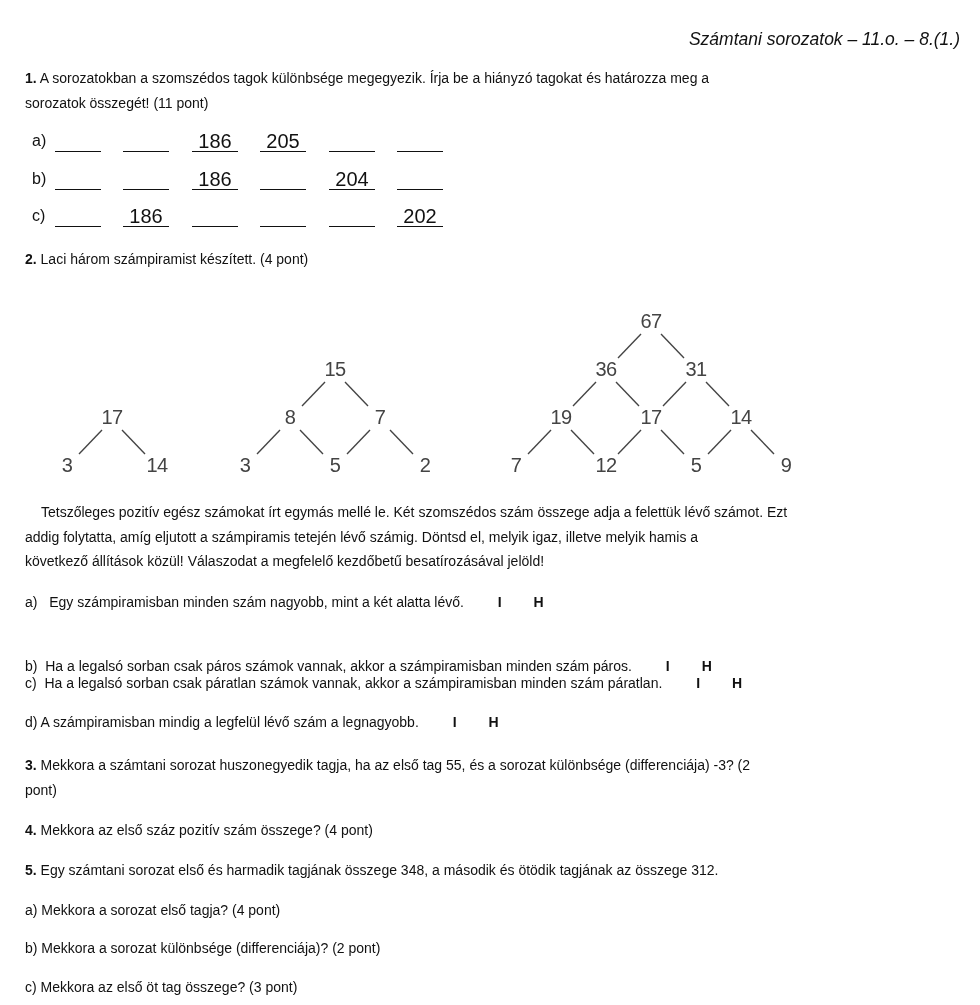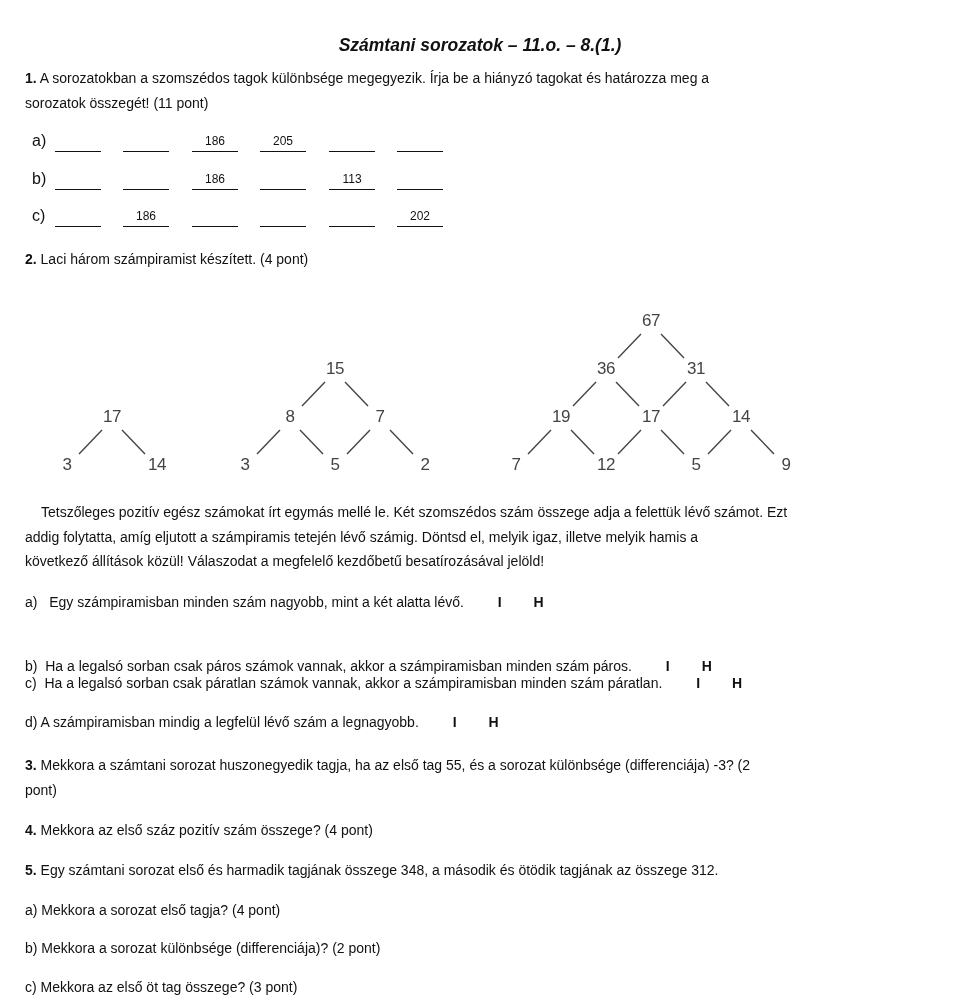--- a/index.html
+++ b/index.html
@@ -2,34 +2,34 @@
 <html><head>
 <meta charset="utf-8">
 <style>
   html, body { margin: 0; padding: 0; background: #ffffff; }
   body {
     width: 980px; height: 1005px; position: relative; overflow: hidden;
     font-family: "Liberation Sans", sans-serif; color: #111; font-size: 16px;
   }
   .abs { position: absolute; white-space: nowrap; }
   .title {
-    left: 0; width: 960px; top: 35px; text-align: center;
-    font-weight: bold; font-style: italic; font-size: 17.5px;
+    left: 0; width: 960px; top: 29px; text-align: right;
+    font-weight: normal; font-style: italic; font-size: 17.5px;
   }
   .line { left: 25px; font-size: 14px; line-height: 20px; text-align: center; }
   .num { font-weight: bold; }
   .blank-row { left: 32px; height: 22px; }
   .blank-row .lbl { position: absolute; left: 0; top: 0; font-size: 16px; }
   .blank {
     position: absolute; top: 0; width: 46px; height: 19px;
-    border-bottom: 1px solid #111; text-align: center; font-size: 12px; line-height: 18px;
+    border-bottom: 1px solid #111; text-align: center; font-size: 20px; line-height: 18px;
   }
   .pyr-num {
     position: absolute; font-family: "Liberation Sans", sans-serif;
-    font-size: 17px; color: #444; transform: translate(-50%, -50%);
+    font-size: 20px; color: #444; transform: translate(-50%, -50%);
     transform-origin: center; letter-spacing: -0.5px;
   }
   svg.pyr { position: absolute; left: 0; top: 0; width: 980px; height: 1005px; pointer-events: none; }
   .ih { font-weight: bold; display: inline-block; }
   .stmt .text { display: inline; }
   .stmt .ans-i { margin-left: 30px; }
   .stmt .ans-h { margin-left: 28px; }
 </style>
 </head>
 <body>
@@ -49,21 +49,21 @@
   <div class="blank" style="left:228px;">205</div>
   <div class="blank" style="left:297px;"></div>
   <div class="blank" style="left:365px;"></div>
 </div>
 <div class="abs blank-row" style="top:170px;">
   <span class="lbl">b)</span>
   <div class="blank" style="left:23px;"></div>
   <div class="blank" style="left:91px;"></div>
   <div class="blank" style="left:160px;">186</div>
   <div class="blank" style="left:228px;"></div>
-  <div class="blank" style="left:297px;">113</div>
+  <div class="blank" style="left:297px;">204</div>
   <div class="blank" style="left:365px;"></div>
 </div>
 <div class="abs blank-row" style="top:207px;">
   <span class="lbl">c)</span>
   <div class="blank" style="left:23px;"></div>
   <div class="blank" style="left:91px;">186</div>
   <div class="blank" style="left:160px;"></div>
   <div class="blank" style="left:228px;"></div>
   <div class="blank" style="left:297px;"></div>
   <div class="blank" style="left:365px;">202</div>

